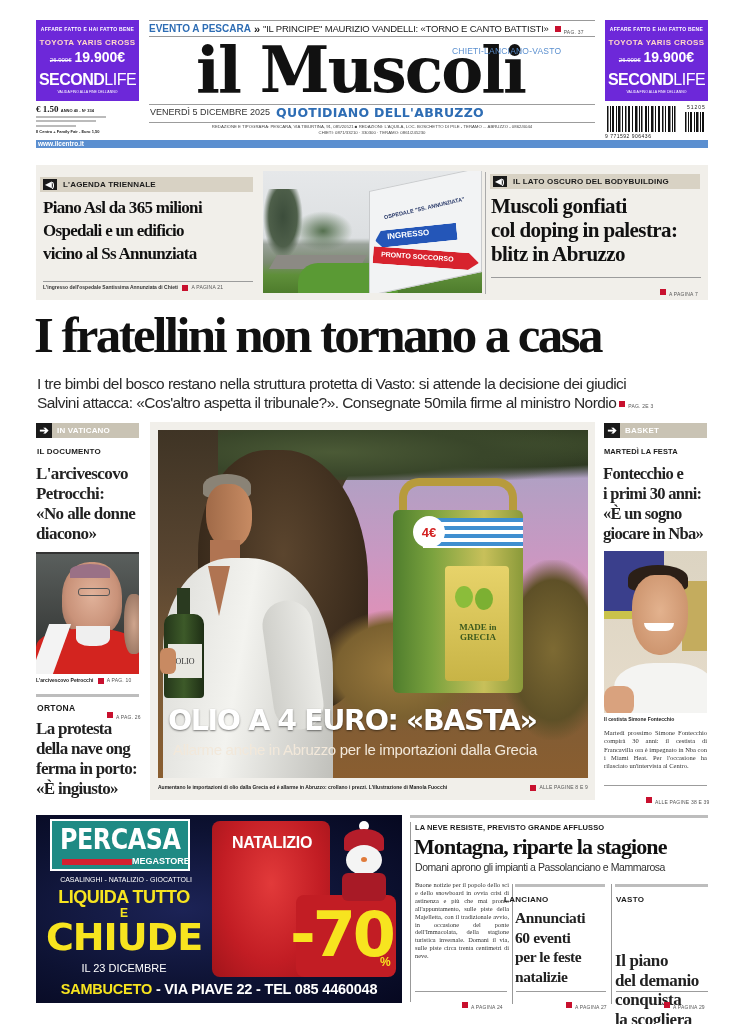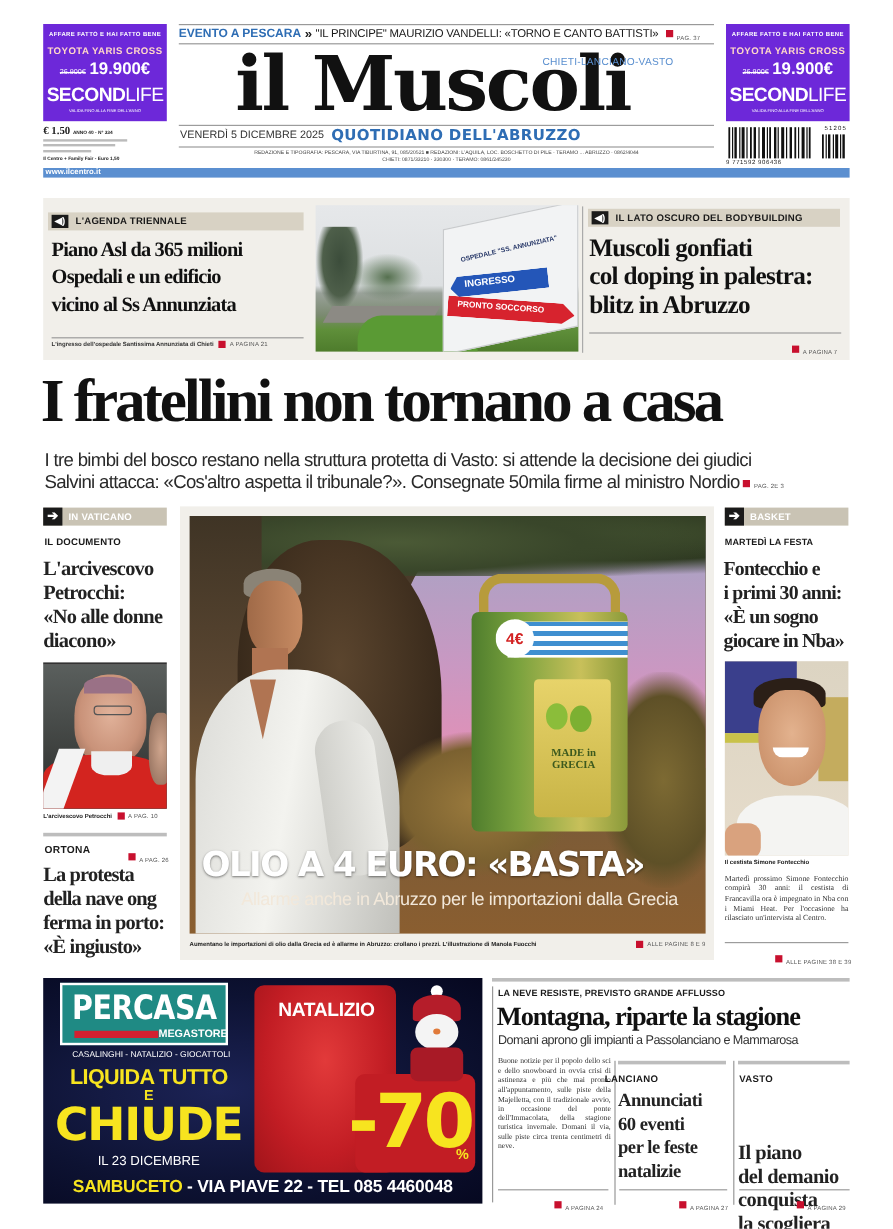--- a/index.html
+++ b/index.html
@@ -236,23 +236,31 @@
 
   <div style="position:absolute;left:0;top:40px;width:180px;height:308px;">
     <div style="position:absolute;left:45px;top:4px;width:48px;height:24px;border-radius:50% 50% 20% 20%;background:#8a8376;"></div>
     <div style="position:absolute;left:48px;top:14px;width:46px;height:64px;border-radius:40% 45% 45% 50%;background:linear-gradient(90deg,#a06a48,#c78b63);"></div>
     <div style="position:absolute;left:52px;top:70px;width:30px;height:24px;background:#b07452;"></div>
     <div style="position:absolute;left:5px;top:88px;width:170px;height:230px;background:linear-gradient(100deg,#dcdcd8 0%,#f3f3ef 45%,#bfbfba 100%);border-radius:40% 50% 0 0;"></div>
     <div style="position:absolute;left:50px;top:96px;width:22px;height:50px;background:#b07452;clip-path:polygon(0 0,100% 0,50% 100%);"></div>
     <div style="position:absolute;left:110px;top:130px;width:50px;height:130px;background:linear-gradient(90deg,#cfcfca,#ebebe7);border-radius:30px;transform:rotate(-8deg);"></div>
   </div>
 
+  <div style="position:absolute;left:6px;top:158px;width:40px;height:110px;">
+    <div style="position:absolute;left:13px;top:0;width:13px;height:30px;background:#2a3a20;"></div>
+    <div style="position:absolute;left:0;top:26px;width:40px;height:84px;background:linear-gradient(90deg,#24361a,#3d5a29,#1e2e15);border-radius:10px 10px 4px 4px;"></div>
+    <div style="position:absolute;left:4px;top:56px;width:34px;height:34px;background:#e9e8e2;display:flex;align-items:center;justify-content:center;">
+      <span style="font-family:'Liberation Serif',serif;font-size:8px;color:#333;">OLIO</span>
+    </div>
+    <div style="position:absolute;left:-4px;top:60px;width:16px;height:26px;background:#c88a62;border-radius:6px;"></div>
+  </div>
 
   <div style="position:absolute;left:10px;top:274px;width:420px;font-family:'DejaVu Sans',sans-serif;font-weight:bold;font-size:28.5px;line-height:34px;letter-spacing:-1.4px;color:#fff;text-shadow:0 1px 2px rgba(0,0,0,0.5);white-space:nowrap;">OLIO A 4 EURO: «BASTA»</div>
-  <div style="position:absolute;left:15px;top:311px;width:420px;font-size:15px;line-height:18px;letter-spacing:-0.3px;color:#f2e8da;white-space:nowrap;text-align:center;">Allarme anche in Abruzzo per le importazioni dalla Grecia</div>
+  <div style="position:absolute;left:15px;top:311px;width:420px;font-size:15px;line-height:18px;letter-spacing:-0.3px;color:#f2e8da;white-space:nowrap;">Allarme anche in Abruzzo per le importazioni dalla Grecia</div>
 </div>
 <div class="abs" style="left:158px;top:784px;width:430px;font-size:5px;white-space:nowrap;display:flex;justify-content:space-between;">
   <b>Aumentano le importazioni di olio dalla Grecia ed è allarme in Abruzzo: crollano i prezzi. L'illustrazione di Manola Fuocchi</b>
   <span><span class="red-sq"></span><span class="pageref">ALLE PAGINE 8 E 9</span></span>
 </div>
 
 <div class="abs side-kicker" style="left:604px;top:423px;width:103px;">
   <div class="arr">➔</div>
   <div class="txt">BASKET</div>
 </div>

